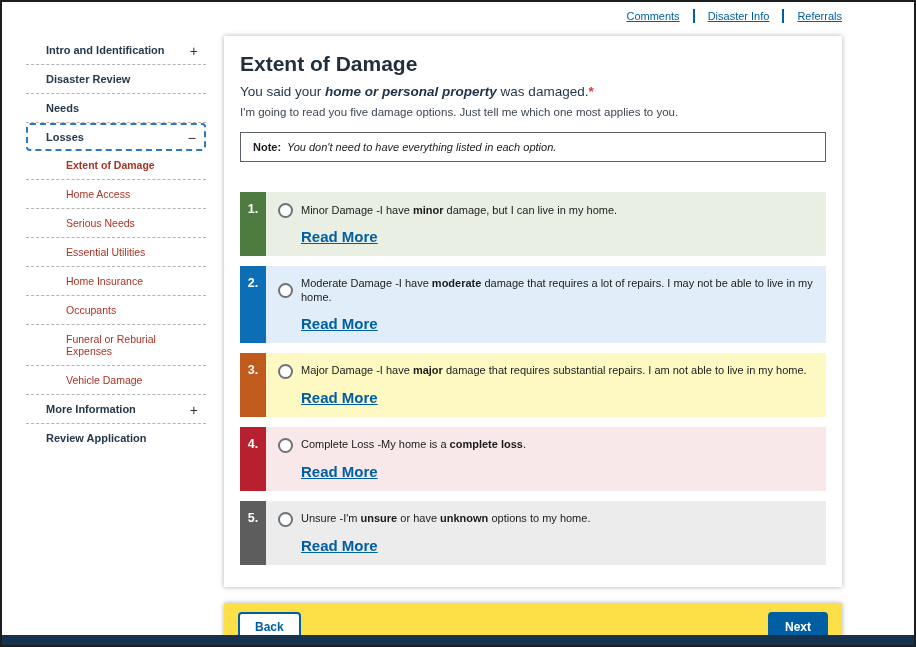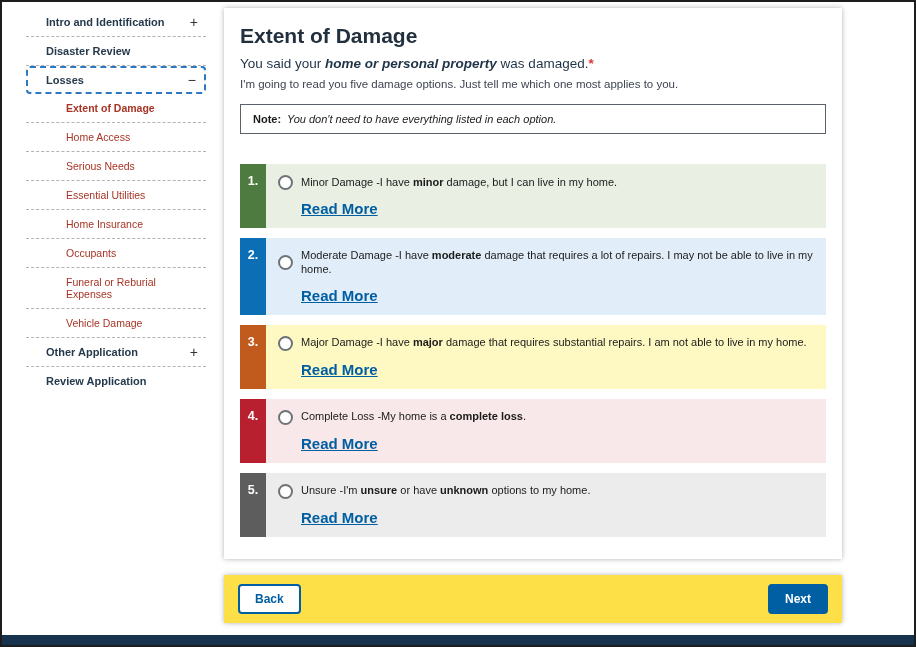--- a/index.html
+++ b/index.html
@@ -9,21 +9,21 @@
     border:2px solid #1d1d1d;overflow:hidden;
     font-family:"Liberation Sans", sans-serif;color:#1b1b1b;
   }
   
   .topbar{height:28px;display:flex;justify-content:flex-end;align-items:center;padding-right:72px;}
   .top-link{color:#005ea2;font-size:11px;text-decoration:underline;cursor:pointer;}
   .sep{width:2px;height:14px;background:#005ea2;margin:0 13px;}
   
   .content{display:flex;align-items:flex-start;}
   .sidebar{width:204px;padding-left:24px;flex-shrink:0;margin-top:6px;}
-  .side-item{display:flex;justify-content:space-between;align-items:center;
+  .side-item{display:flex;justify-content:space-between;align-items:flex-end;
     padding:8px 8px 8px 20px;border-bottom:1px dashed #b3b3b3;
     font-size:11px;font-weight:700;color:#25394c;cursor:pointer;}
   .side-item .toggle{font-size:14px;font-weight:400;color:#333;line-height:10px;}
   .side-item.losses{border:2px dashed #2e78c2;border-radius:4px;padding:6px 8px 6px 18px;}
   .sub-item{padding:8px 8px 8px 40px;border-bottom:1px dashed #b3b3b3;
     font-size:10.5px;color:#a83425;cursor:pointer;}
   .sub-item.active{font-weight:700;}
   .side-item.last{border-bottom:none;}
   
   .main{flex:1;margin:6px 72px 0 18px;}
@@ -53,30 +53,40 @@
   .btn-back{background:#fff;color:#005ea2;border:2px solid #005ea2;}
   .btn-next{background:#005ea2;color:#fff;border:2px solid #005ea2;}
   
   .footer-bar{position:absolute;left:0;right:0;bottom:0;height:10px;background:#16324d;z-index:5;}
 </style>
 </head>
 <body>
 
 <div class="page">
 
+  <header class="topbar">
+    <a class="top-link">Comments</a>
+    <span class="sep"></span>
+    <a class="top-link">Disaster Info</a>
+    <span class="sep"></span>
+    <a class="top-link">Referrals</a>
+  </header>
 
   <div class="content">
 
     <nav class="sidebar">
       <div class="side-item">
         <span>Intro and Identification</span>
         <span class="toggle">+</span>
       </div>
       <div class="side-item">
         <span>Disaster Review</span>
+      </div>
+      <div class="side-item">
+        <span>Needs</span>
       </div>
       <div class="side-item losses">
         <span>Losses</span>
         <span class="toggle">−</span>
       </div>
       <div class="sub-item active">
         <span>Extent of Damage</span>
       </div>
       <div class="sub-item">
         <span>Home Access</span>
@@ -93,21 +103,21 @@
       <div class="sub-item">
         <span>Occupants</span>
       </div>
       <div class="sub-item">
         <span>Funeral or Reburial Expenses</span>
       </div>
       <div class="sub-item">
         <span>Vehicle Damage</span>
       </div>
       <div class="side-item">
-        <span>Other Application</span>
+        <span>More Information</span>
         <span class="toggle">+</span>
       </div>
       <div class="side-item last">
         <span>Review Application</span>
       </div>
     </nav>
 
     <main class="main">
       <section class="card">
         <h1 class="title">Extent of Damage</h1>

